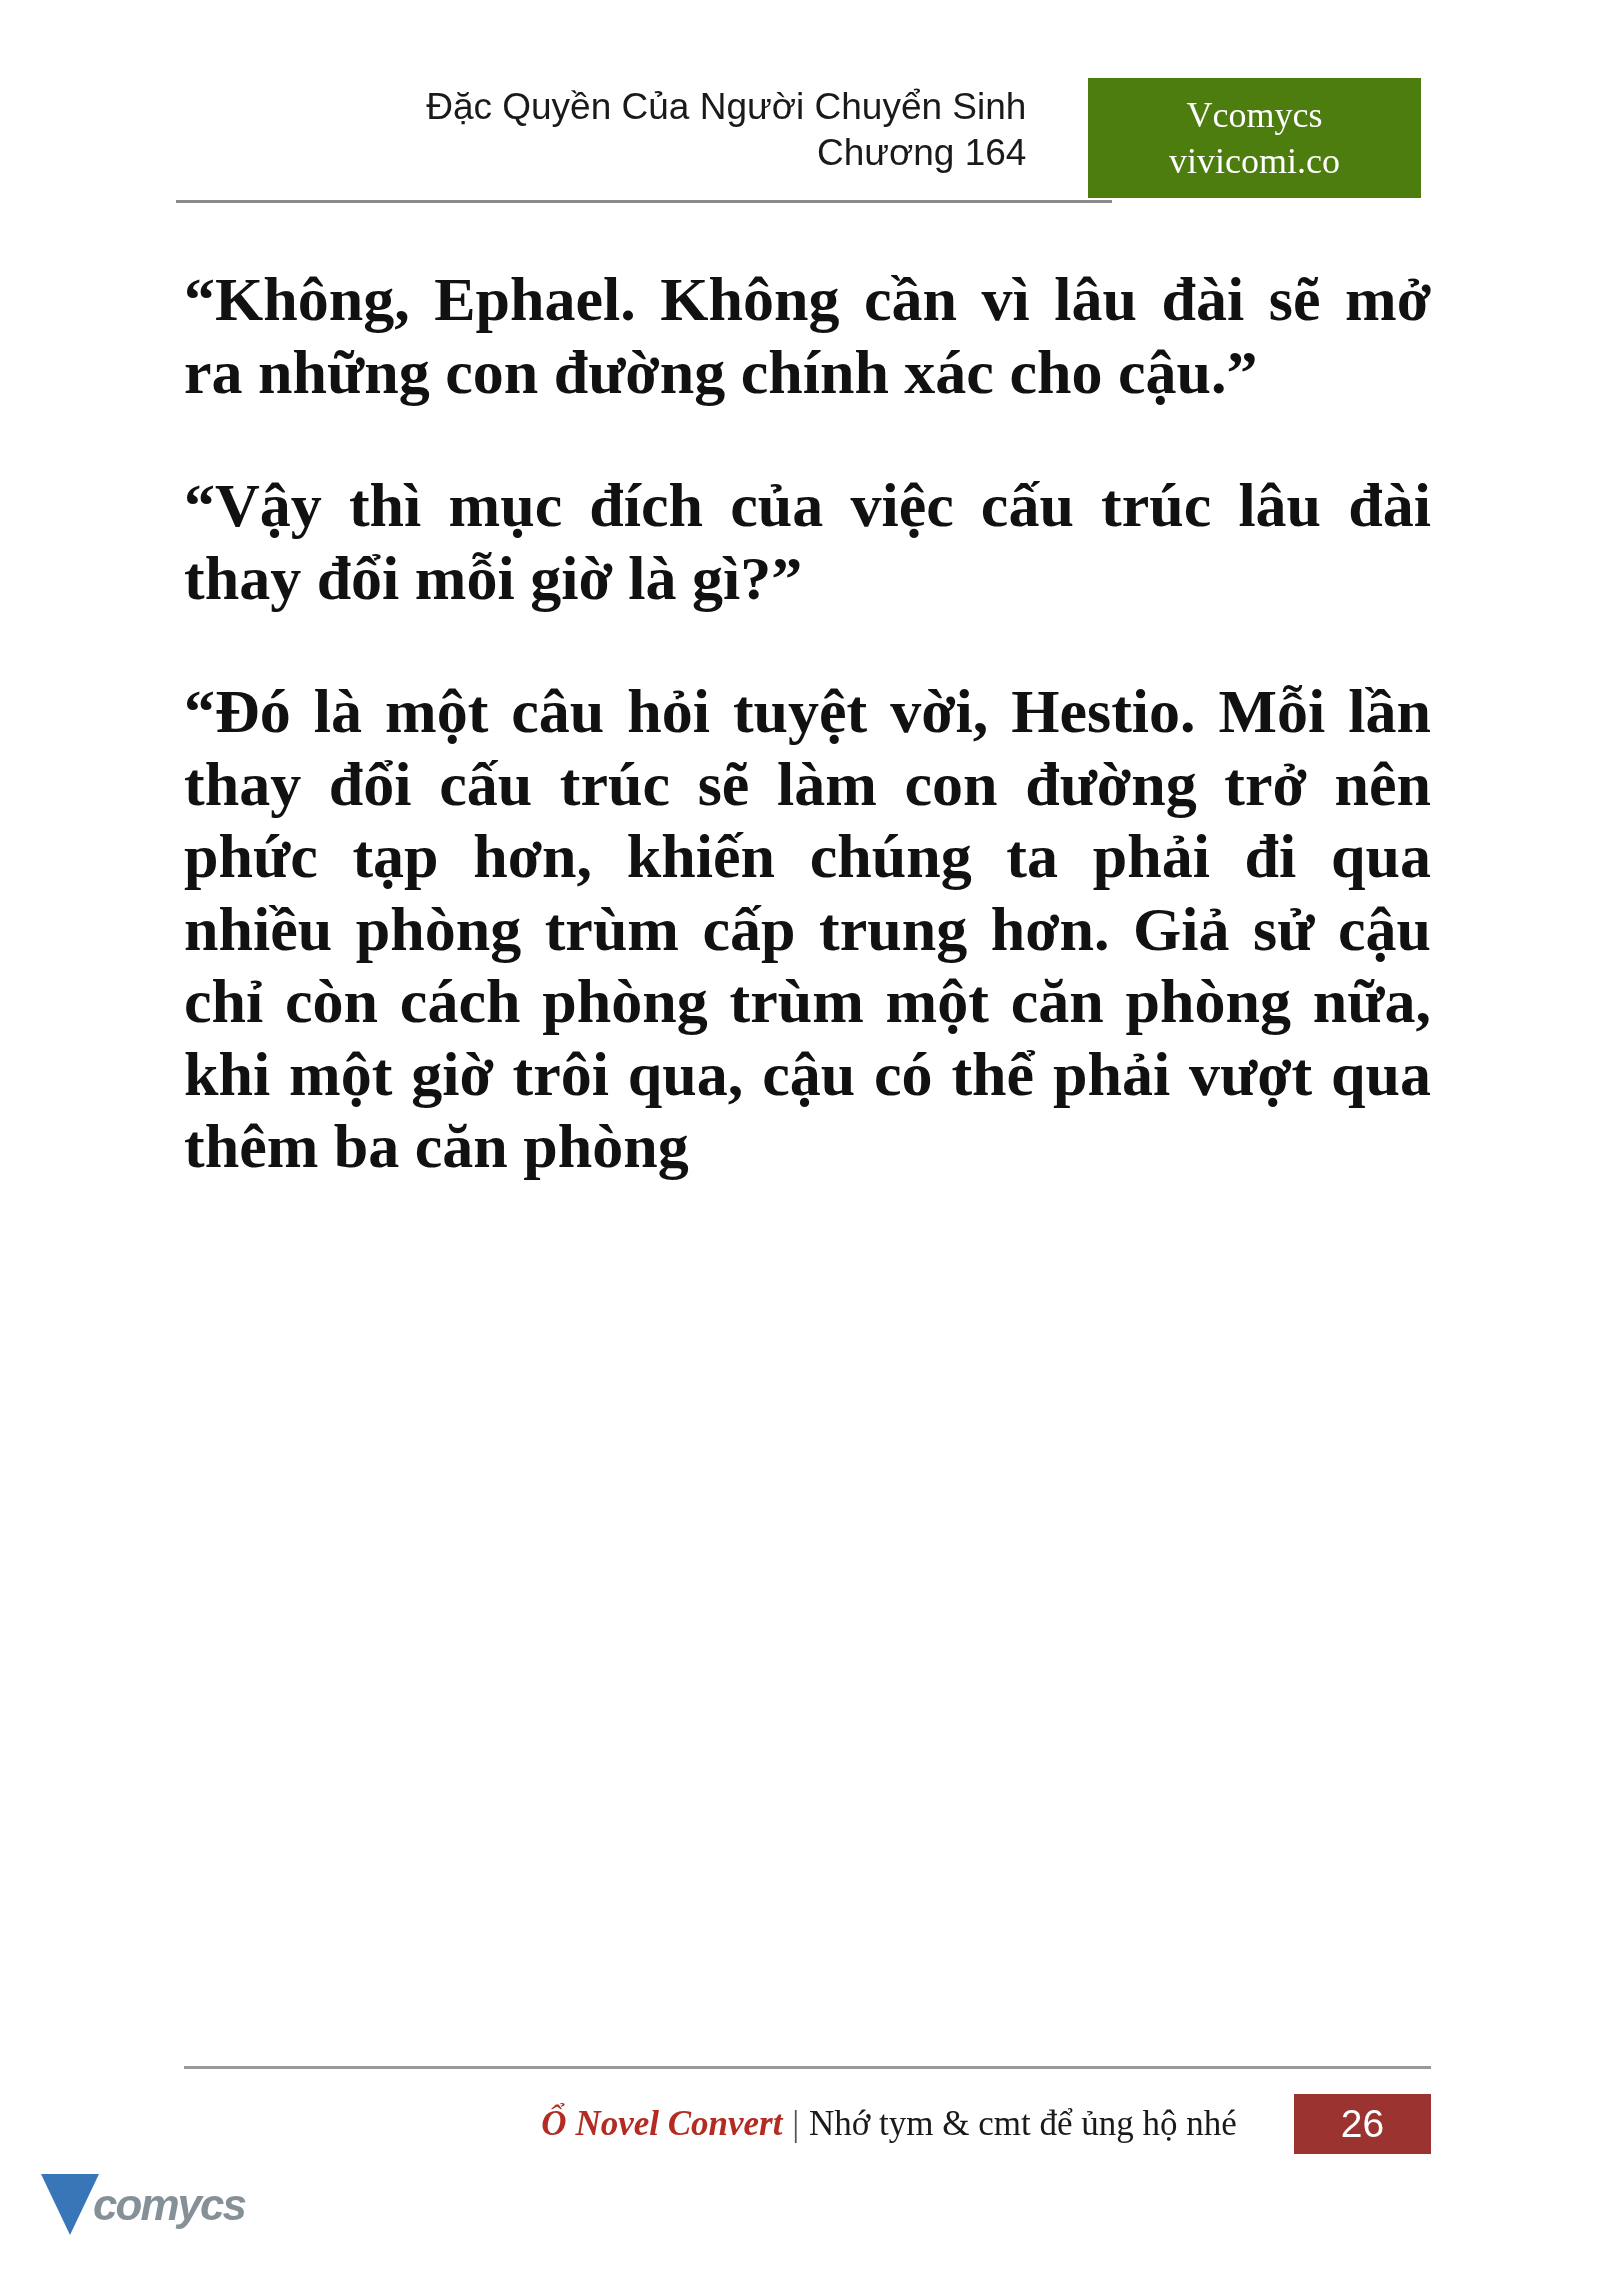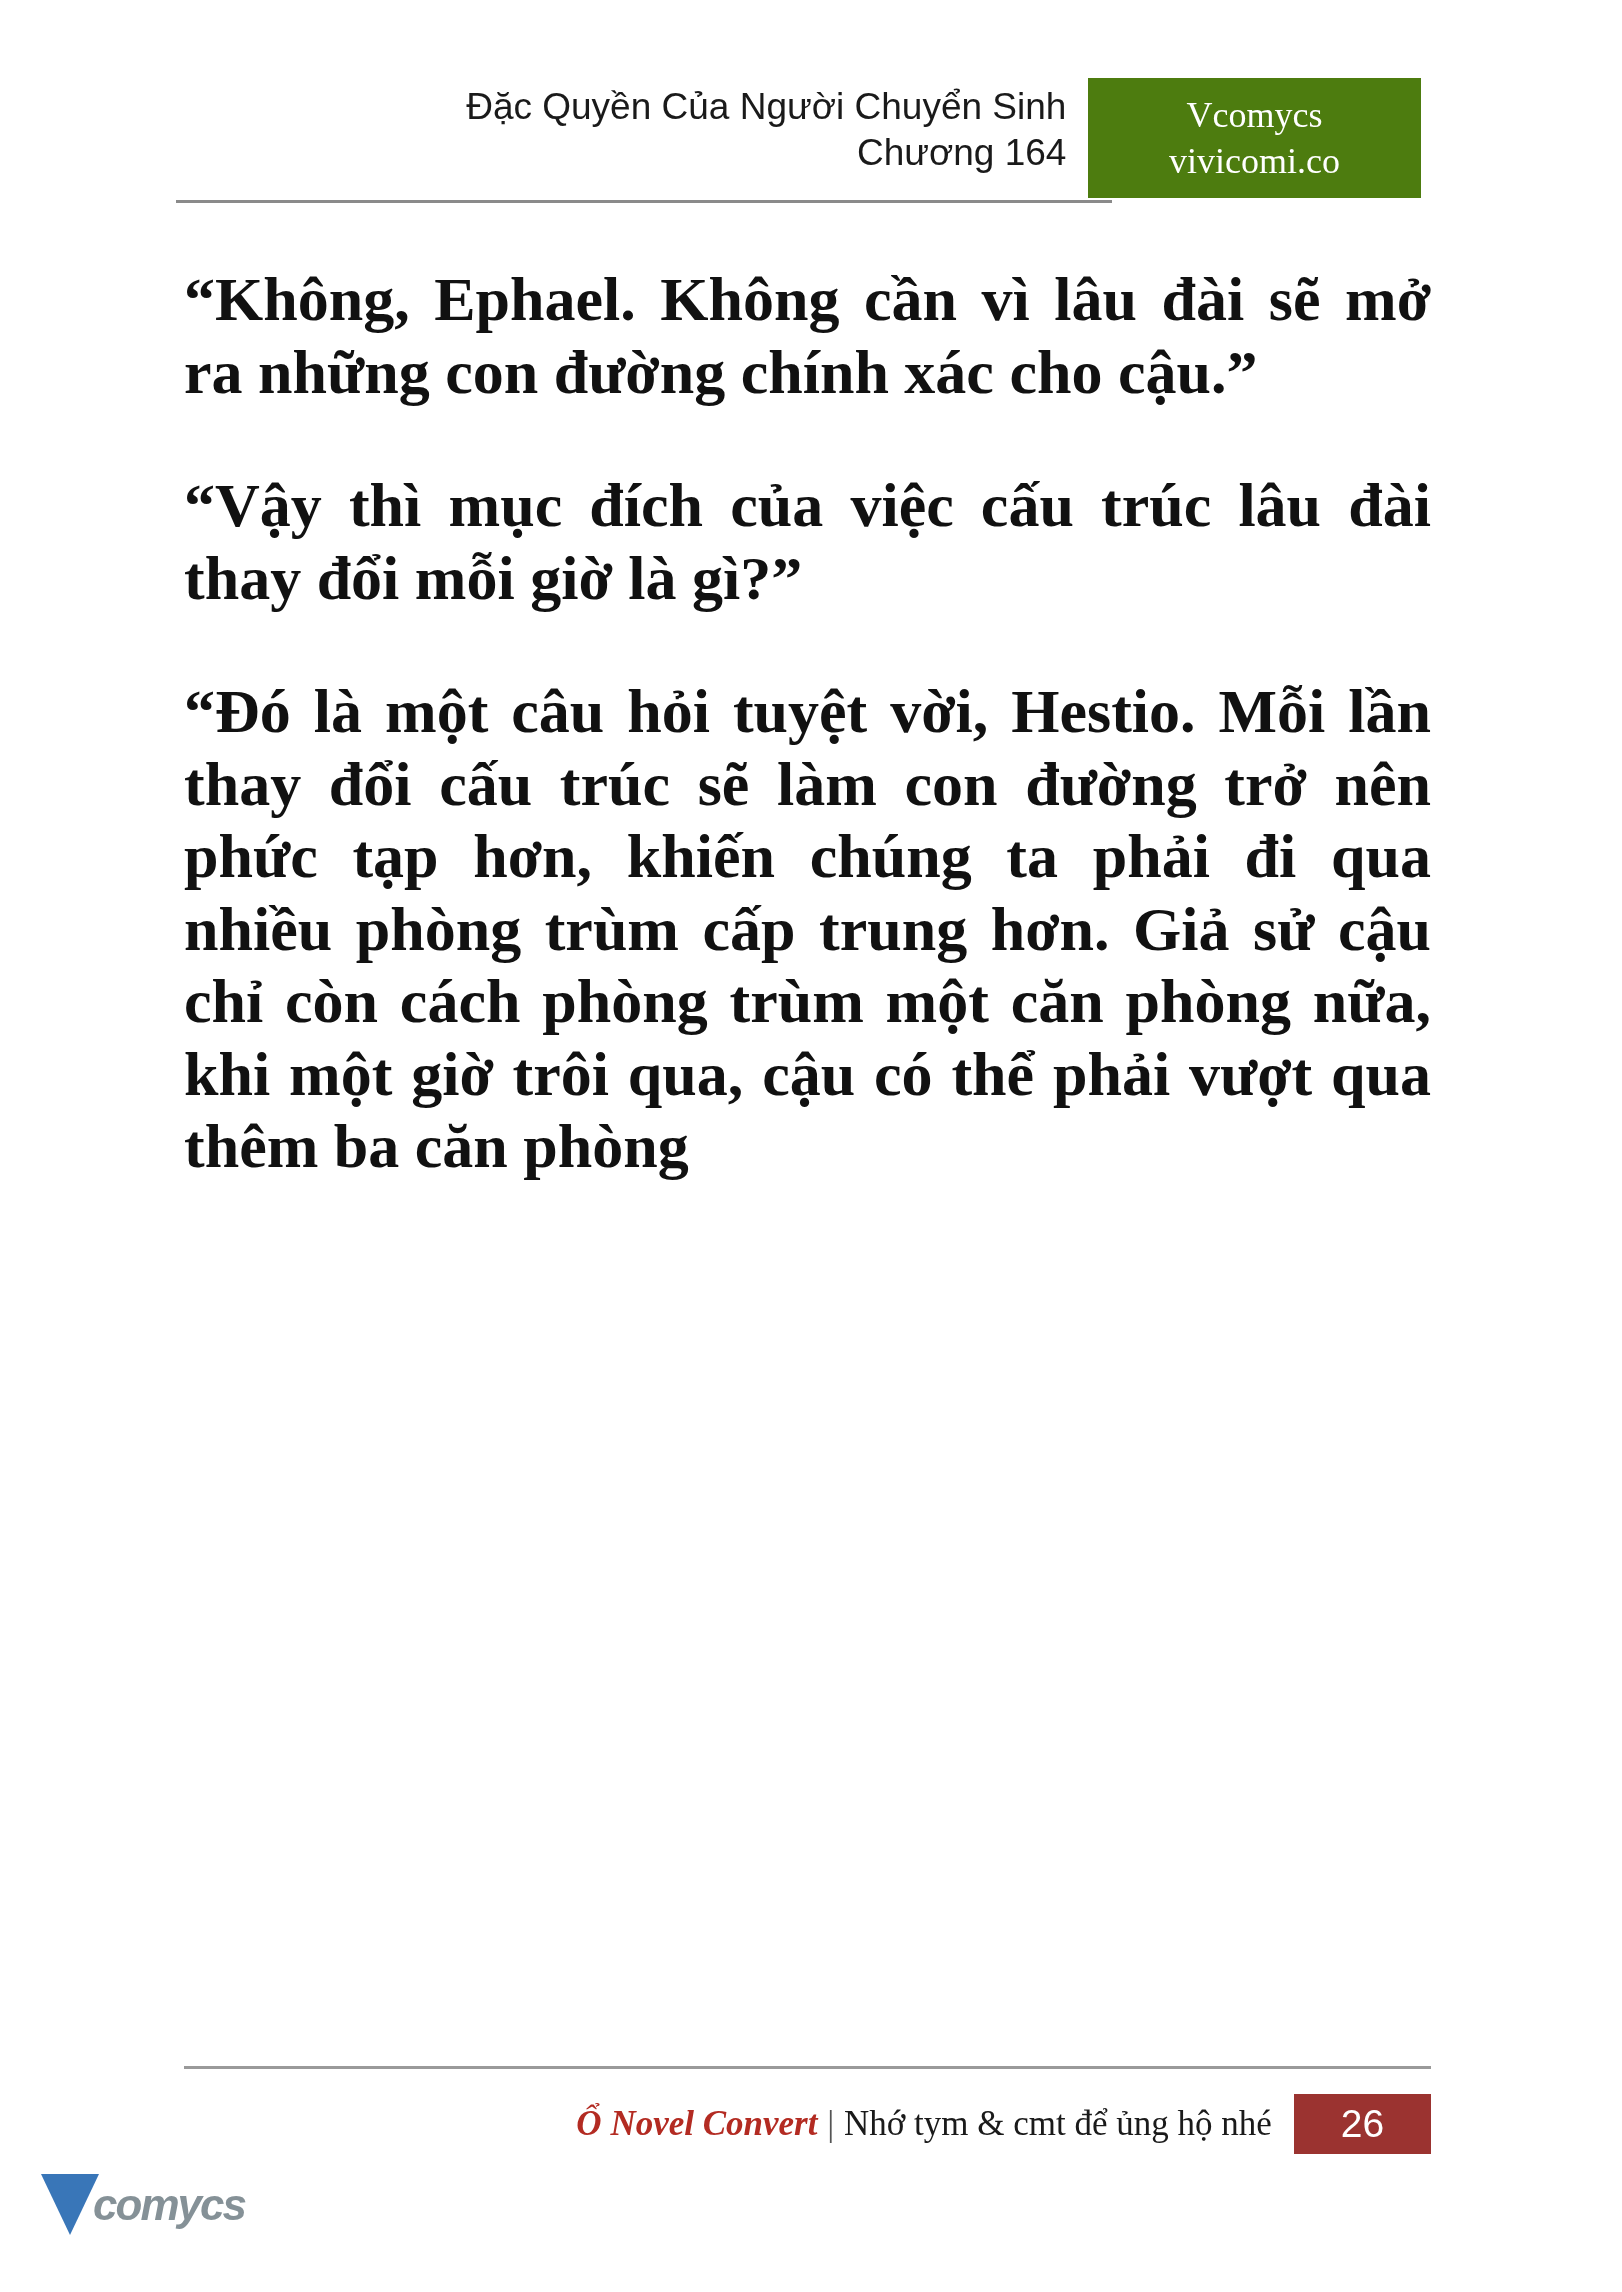--- a/index.html
+++ b/index.html
@@ -27,20 +27,21 @@
     left: 176px;
     top: 78px;
     width: 1245px;
     height: 137px;
   }
   .header-inner {
     display: flex;
     align-items: flex-start;
     justify-content: flex-end;
     height: 116px;
+    gap: 40px;
   }
   .header-titles {
     text-align: right;
     padding-right: 21.6px;
     padding-top: 5.9px;
     font-size: 37px;
     line-height: 1.25;
     color: #1a1a1a;
     font-family: "Liberation Sans", sans-serif;
     font-weight: 400;
@@ -136,20 +137,21 @@
   .footer-page {
     background: #9b3330;
     color: #ffffff;
     min-width: 94px;
     padding: 7.8px 21.6px;
     display: flex;
     align-items: center;
     justify-content: center;
     font-size: 39px;
     font-family: "Liberation Sans", sans-serif;
+    margin-left: 35px;
   }
 
   
   .watermark {
     position: absolute;
     left: 41px;
     top: 2174px;
     display: flex;
     align-items: center;
     opacity: 0.95;

